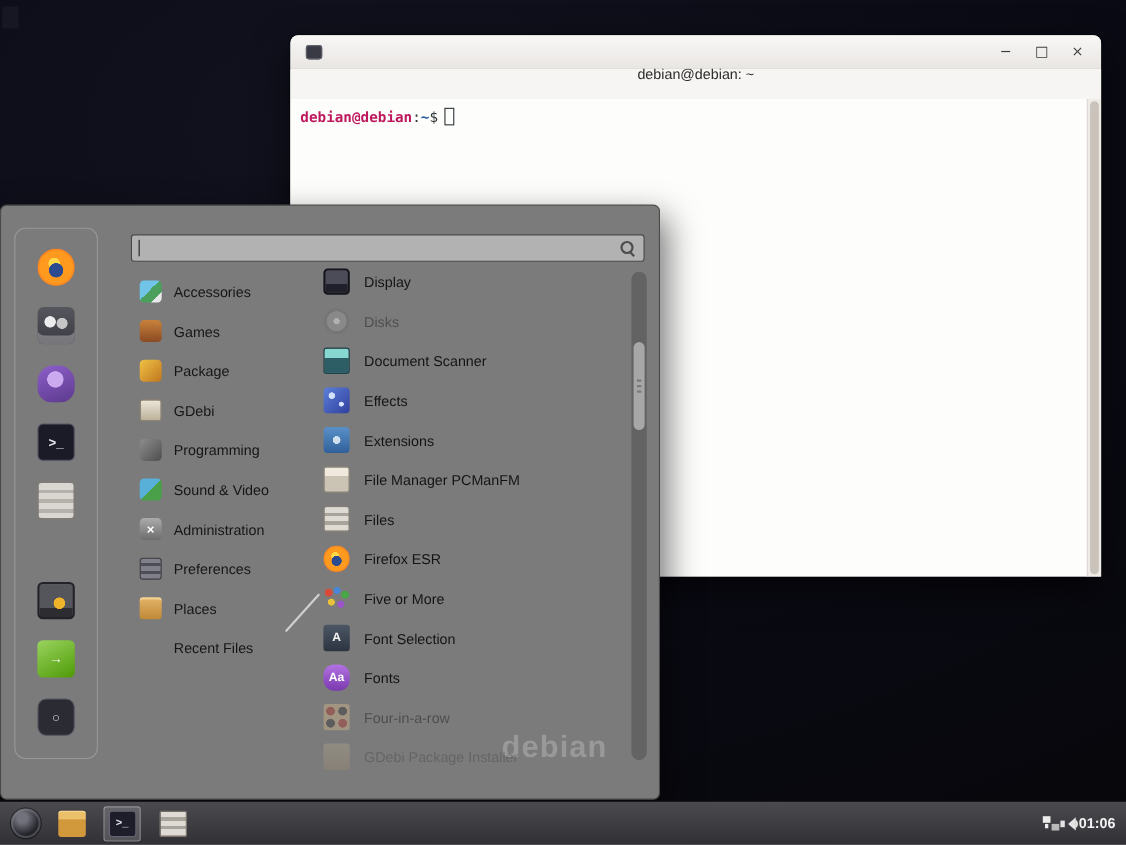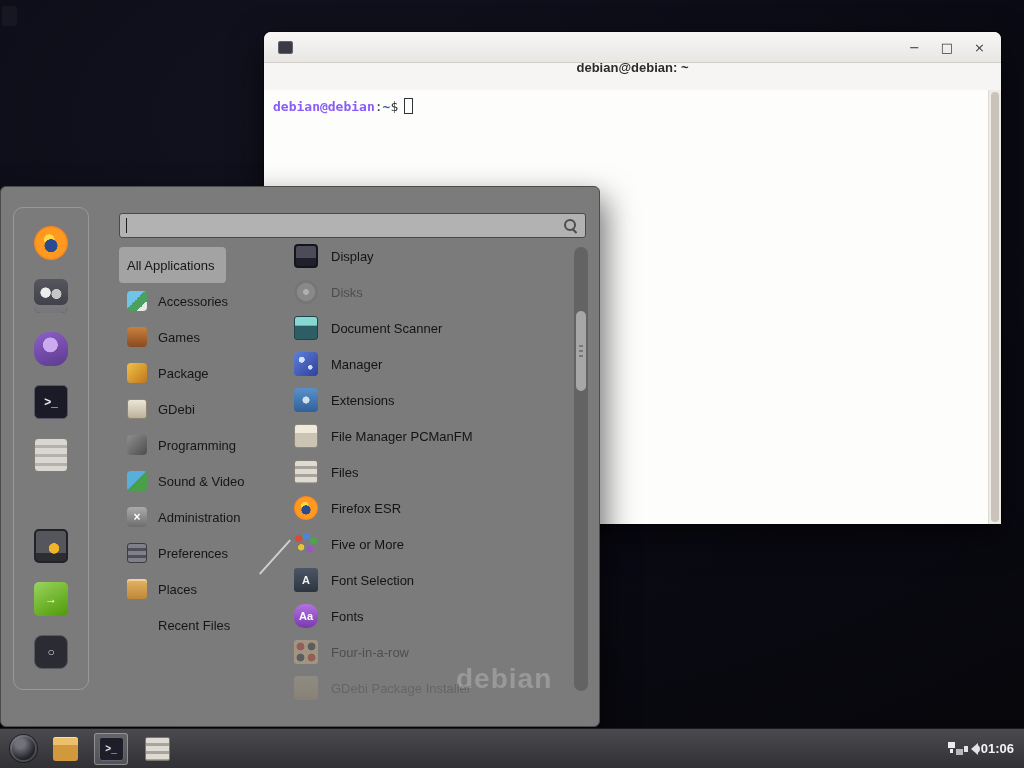--- a/index.html
+++ b/index.html
@@ -16,30 +16,30 @@
   
   .terminal-window { position:absolute; left:264px; top:32px; width:737px; height:492px; z-index:10;
     border-radius:7px 7px 0 0; background:#fdfdfc;
     box-shadow:0 12px 34px rgba(0,0,0,.65), 0 0 0 1px rgba(0,0,0,.35); }
   .titlebar { height:31px; display:flex; align-items:center; position:relative;
     background:linear-gradient(#f8f7f6,#e9e6e3); border-bottom:1px solid #d2cec9;
     border-radius:7px 7px 0 0; }
   .titlebar-icon { width:15px; height:13px; margin-left:14px; background:#3a3a44;
     border-radius:3px; box-shadow:inset 0 0 0 1px #62626e; z-index:1; }
   .window-title { position:absolute; left:0; right:0; text-align:center; font-size:13px;
-    font-weight:bold; color:#2b2b2b;margin-top:41px; }
+    font-weight:normal; color:#2b2b2b;margin-top:41px; }
   .win-controls { margin-left:auto; display:flex; gap:21px; margin-right:16px; z-index:1; }
   .win-btn { font-size:13px; color:#3d3d3d; line-height:1; background:none; border:none; cursor:pointer;
     font-family:"DejaVu Sans", sans-serif; }
   .menubar { height:27px; display:flex; align-items:center; gap:24px; padding-left:14px;
     background:#f6f5f3; font-size:13px; color:#29292b; }
   .menubar-item { cursor:pointer; }
   .terminal-body { position:relative; height:434px; background:#fdfdfc; overflow:hidden;
     font-family:"DejaVu Sans Mono", monospace; font-size:13px; padding:8px 20px 0 9px; }
-  .p-user { color:#8b5cf6; font-weight:bold; }
+  .p-user { color:#be185d; font-weight:bold; }
   .p-colon,.p-dollar { color:#2e3436; }
   .p-path { color:#2c5aa0; font-weight:bold; }
   .block-cursor { display:inline-block; width:9px; height:16px; border:1px solid #2e3436;
     margin-left:6px; vertical-align:-3px; }
   .terminal-scrollbar { position:absolute; right:0; top:0; bottom:0; width:13px;
     background:#efece8; border-left:1px solid #ddd9d3; }
   .terminal-scroll-thumb { position:absolute; left:2px; right:2px; top:2px; bottom:2px;
     background:#c9c3bb; border-radius:5px; }
 
   
@@ -216,24 +216,20 @@
     </div>
 
     <div class="search-bar">
       <span class="search-caret"></span>
       <input class="search-input" placeholder="" style="">
       <span class="search-icon"></span>
     </div>
 
     <div class="cat-list">
 
-    <div class="cat-row selected">
-
-          <span class="cat-label">All Applications</span>
-        </div>
         <div class="cat-row">
           <span class="cat-icon" style="background:linear-gradient(135deg, #6fc4e8 0 45%, #4aa05c 45% 75%, #e8e8e8 75%);border-radius:4px">
             <span></span>
           </span>
           <span class="cat-label">Accessories</span>
         </div>
         <div class="cat-row">
           <span class="cat-icon" style="background:linear-gradient(#c8813c, #8a4a22);border-radius:4px">
             <span></span>
           </span>
@@ -306,21 +302,21 @@
         <div class="app-row">
           <span class="app-icon" style="background:linear-gradient(#86d8d0 0 38%, #2d5e66 40%);border:1px solid #1e434a;border-radius:3px">
             <span></span>
           </span>
           <span class="app-label">Document Scanner</span>
         </div>
         <div class="app-row">
           <span class="app-icon" style="background:radial-gradient(circle at 32% 32%, #d4e2ff 0 12%, rgba(0,0,0,0) 14%), radial-gradient(circle at 68% 64%, #d4e2ff 0 9%, rgba(0,0,0,0) 11%), linear-gradient(135deg, #5c80d8, #303f9e);border-radius:4px">
             <span></span>
           </span>
-          <span class="app-label">Manager</span>
+          <span class="app-label">Effects</span>
         </div>
         <div class="app-row">
           <span class="app-icon" style="background:radial-gradient(circle, #cfdfee 0 20%, rgba(0,0,0,0) 22%), linear-gradient(#5a90c8, #30609a);border-radius:4px">
             <span></span>
           </span>
           <span class="app-label">Extensions</span>
         </div>
         <div class="app-row">
           <span class="app-icon" style="background:linear-gradient(#f0eade 0 34%, #cbc3b4 36%);border:1px solid #8e8778;border-radius:3px">
             <span></span>

